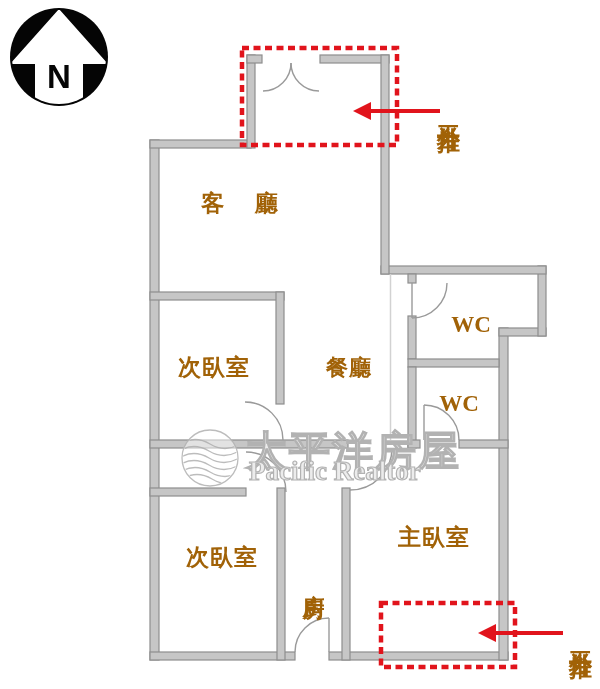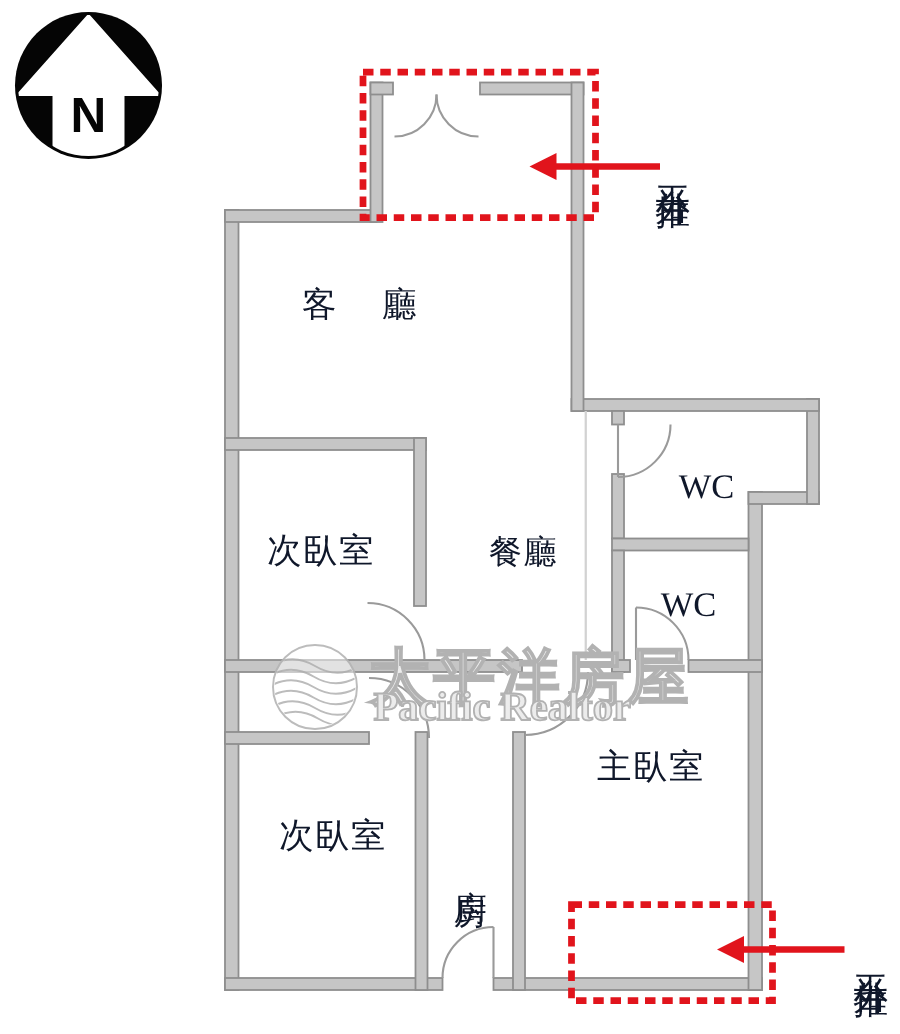--- a/index.html
+++ b/index.html
@@ -3,21 +3,21 @@
 <meta charset="utf-8">
 <style>
   html,body{margin:0;padding:0;background:#ffffff;}
   #stage{
     position:relative;width:600px;height:689px;background:#ffffff;
     font-family:"Liberation Sans","DejaVu Sans",sans-serif;overflow:hidden;
   }
   #plan-svg{position:absolute;left:0;top:0;}
   .lbl{
     position:absolute;transform:translate(-50%,-50%);
-    font-weight:normal;font-size:23px;color:#0f172a;white-space:nowrap;
+    font-weight:bold;font-size:23px;color:#a16207;white-space:nowrap;
     letter-spacing:1px;line-height:1.05;
   }
   .lbl-living{word-spacing:22px;}
   .lbl-wc{font-family:"Liberation Serif","DejaVu Serif",serif;font-size:23px;letter-spacing:0;}
   .vert{writing-mode:vertical-rl;text-orientation:upright;letter-spacing:2px;}
   .anno{font-size:23px;}
   .wm-text{
     position:absolute;font-weight:bold;color:#ececec;
     -webkit-text-stroke:1.2px #b2b2b2;white-space:nowrap;
   }
@@ -124,18 +124,18 @@
   <div class="wm-text wm-cjk">太平洋房屋</div>
   <div class="wm-text wm-latin">Pacific Realtor</div>
 
   <div class="lbl lbl-living" style="left:240px;top:203px;">客 廳</div>
   <div class="lbl" style="left:214px;top:367px;">次臥室</div>
   <div class="lbl" style="left:349px;top:368px;font-size:22px;">餐廳</div>
   <div class="lbl lbl-wc" style="left:471px;top:325px;">WC</div>
   <div class="lbl lbl-wc" style="left:459px;top:404px;">WC</div>
   <div class="lbl" style="left:222px;top:557px;">次臥室</div>
   <div class="lbl vert" style="left:314px;top:578px;font-size:22px;">廚房</div>
-  <div class="lbl" style="left:434px;top:511px;text-align:right;">主臥室</div>
+  <div class="lbl" style="left:434px;top:537px;text-align:right;">主臥室</div>
 
   <div class="lbl vert anno" style="left:449px;top:110px;">平台外推</div>
   <div class="lbl vert anno" style="left:581px;top:636px;">平台外推</div>
 
 </div>
 
 </body></html>

